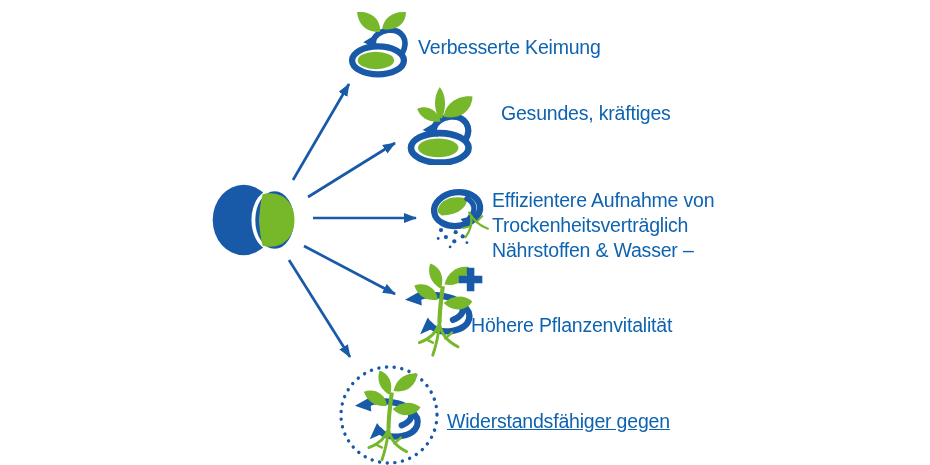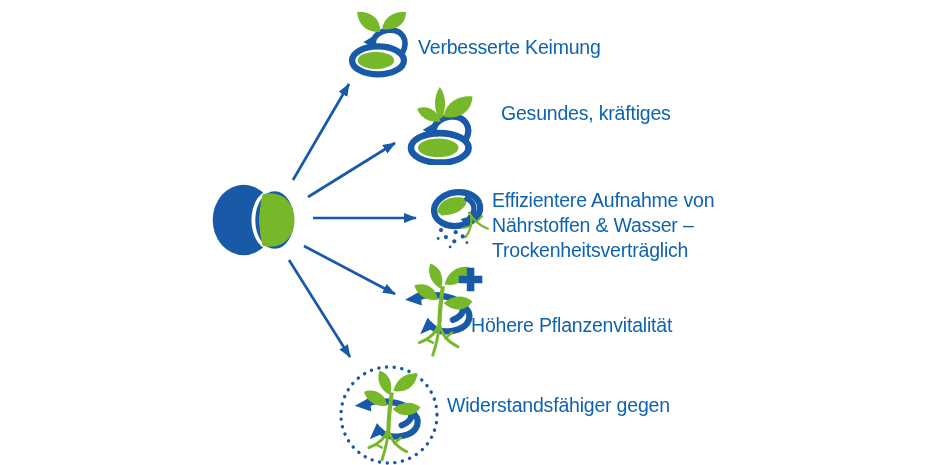--- a/index.html
+++ b/index.html
@@ -24,21 +24,21 @@
   #seed-icon   { left:210px; top:183px; width:88px;  height:74px; }
   #icon-1      { left:343px; top:5px;   width:70px;  height:73px; }
   #icon-2      { left:400px; top:84px;  width:78px;  height:81px; }
   #icon-3      { left:427px; top:186px; width:70px;  height:70px; }
   #icon-4      { left:400px; top:261px; width:84px;  height:101px; }
   #icon-5      { left:336px; top:352px; width:114px; height:113px; }
   #label-1 { left:418px; top:36px;  line-height:23px; }
   #label-2 { left:477px; top:101px;margin-left:24px; }
   #label-3 { left:492px; top:188px; }
   #label-4 { left:471px; top:313px; }
-  #label-5 { left:447px; top:393px; }
+  #label-5 { left:447px; top:409px;text-decoration:underline; }
   #arrow-layer { left:0; top:0; width:930px; height:465px; pointer-events:none; }
 </style>
 </head>
 <body>
 
 <div class="canvas">
 
   <svg id="arrow-layer" class="abs" viewBox="0 0 930 465" xmlns="http://www.w3.org/2000/svg">
     <defs>
       <marker id="ah" markerUnits="userSpaceOnUse" markerWidth="16" markerHeight="12" refX="12" refY="5" orient="auto">
@@ -118,22 +118,22 @@
         <circle cx="39" cy="79" r="3"></circle>
         <circle cx="51" cy="72" r="3"></circle>
       <circle cx="16" cy="75" r="2"></circle>
         <circle cx="47" cy="59" r="2"></circle>
         <circle cx="57" cy="81" r="2"></circle>
       <circle cx="33" cy="87" r="2"></circle>
     </g>
   </svg>
   <div id="label-3" class="label">
     <div>Effizientere Aufnahme von</div>
+    <div>Trockenheitsverträglich</div>
     <div>Nährstoffen &amp; Wasser –</div>
-    <div>Trockenheitsverträglich</div>
   </div>
 
   <svg id="icon-4" class="abs" viewBox="0 0 100 120" xmlns="http://www.w3.org/2000/svg">
     <use href="#plant-cycle"></use>
     <path class="b-stroke" stroke-width="9" d="M84,8 V36 M70,22 H98"></path>
   </svg>
   <div id="label-4" class="label">
     <div>Höhere Pflanzenvitalität</div>
   </div>
 

